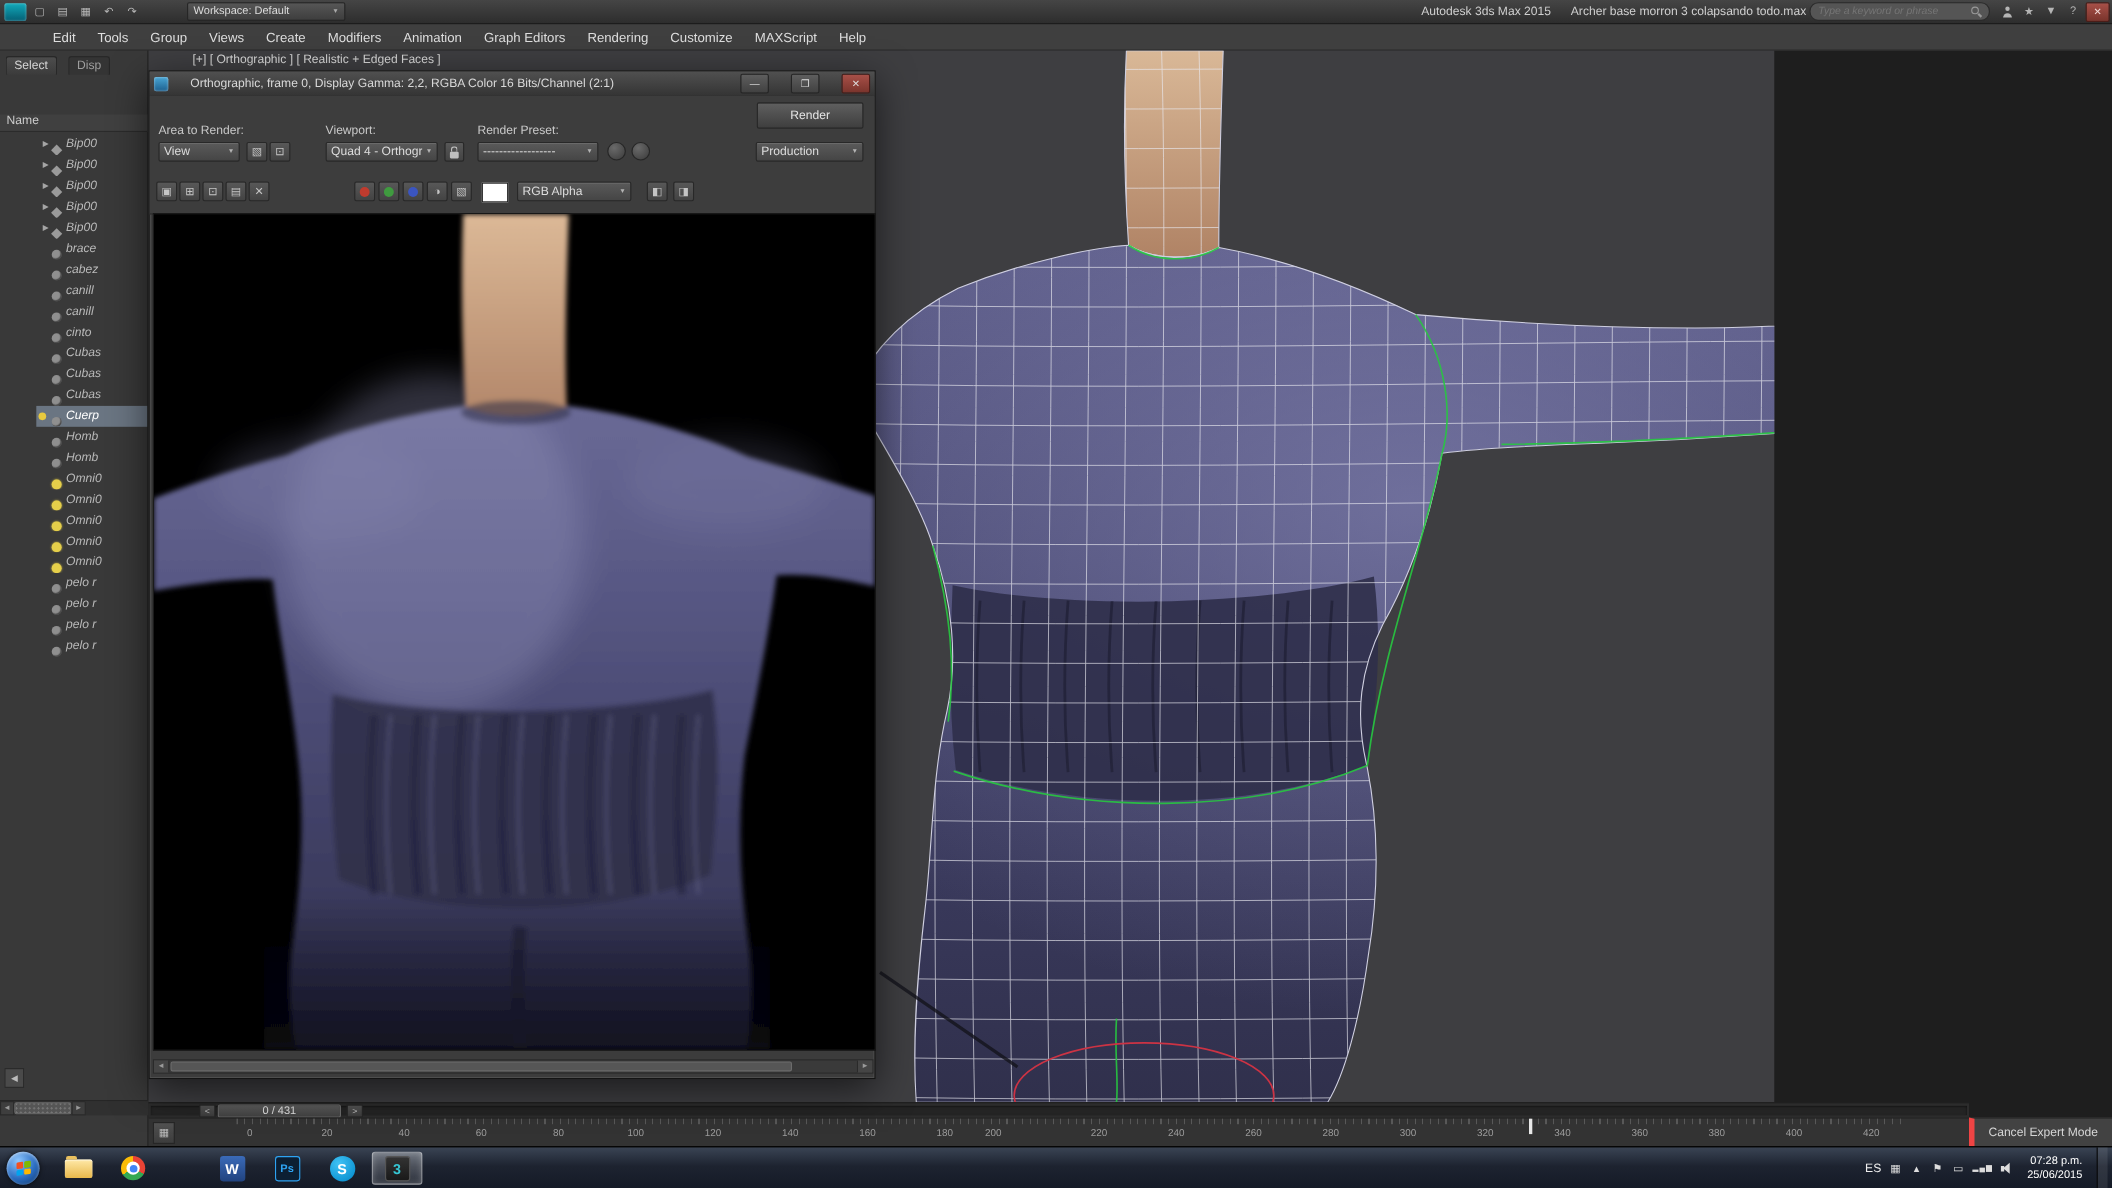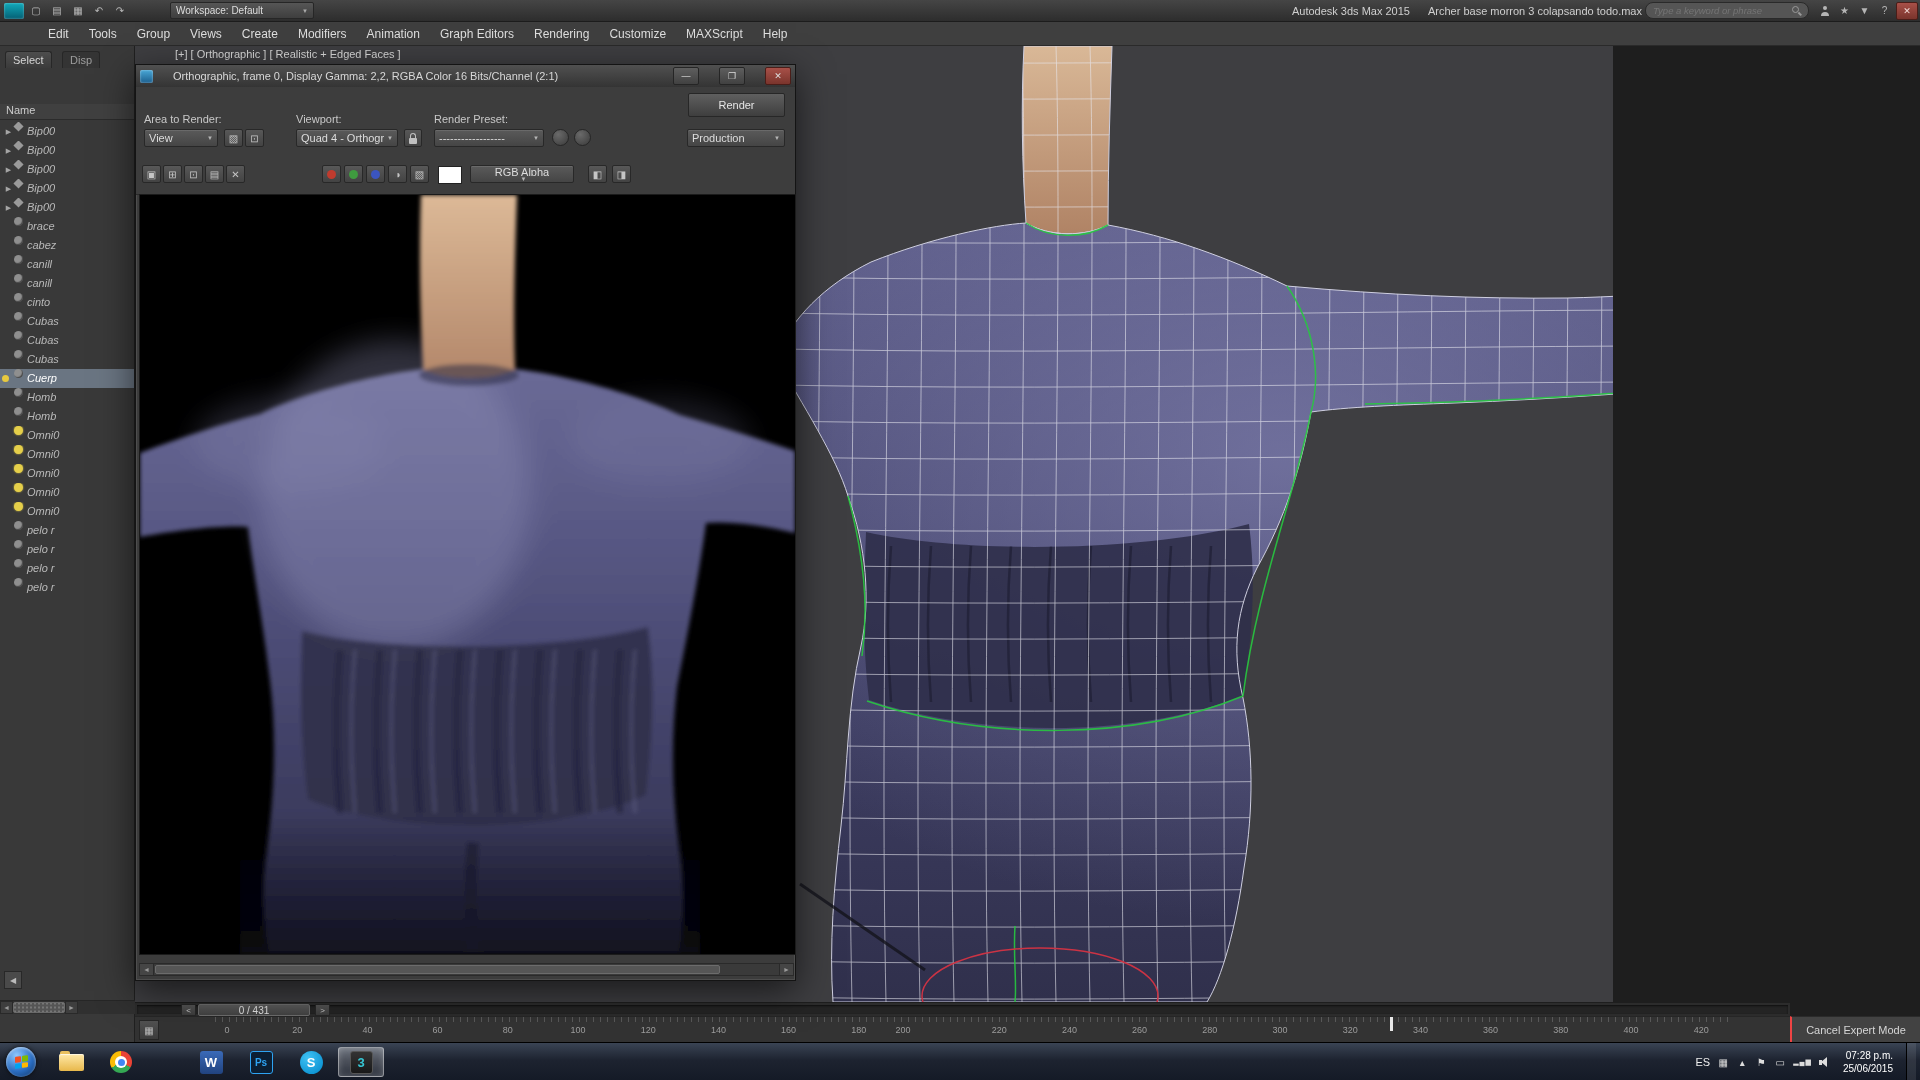--- a/index.html
+++ b/index.html
@@ -42,22 +42,22 @@
   
   .scene-panel{position:absolute;left:0;top:46px;width:135px;height:996px;background:#393939;
     border-right:1px solid #202020;box-sizing:border-box;color:#c0c0c0;}
   .sp-tab{position:absolute;top:5px;height:17px;font-size:11px;color:#d5d5d5;padding:2px 7px 0;box-sizing:border-box;
     background:linear-gradient(#4d4d4d,#3b3b3b);border:1px solid #272727;border-bottom:none;border-radius:3px 3px 0 0;}
   .sp-tab.t0{left:5px;}
   .sp-tab.t1{left:62px;color:#9e9e9e;background:#343434;}
   .sp-header{position:absolute;left:0;top:58px;width:100%;height:16px;font-size:11px;color:#cccccc;
     padding-left:6px;box-sizing:border-box;border-bottom:1px solid #2b2b2b;background:#404040;}
   .scene-list{position:absolute;left:0;top:76px;right:0;height:480px;overflow:hidden;}
-  .scene-row{height:19px;line-height:19px;display:flex;align-items:flex-start;font-size:11px;
-    color:#b9b9b9;font-style:italic;white-space:nowrap;overflow:hidden;position:relative;padding-left:3px;}
+  .scene-row{height:19px;line-height:19px;display:flex;align-items:flex-end;font-size:11px;
+    color:#b9b9b9;font-style:italic;white-space:nowrap;overflow:hidden;position:relative;padding-left:3px;margin-left:33px;}
   .scene-row.selected{background:#6a7582;color:#ffffff;}
   .scene-row .bulb{width:7px;height:7px;border-radius:50%;background:#e7c93f;position:absolute;left:2px;top:6px;}
   .scene-row .expander{width:11px;font-size:7px;color:#a5a5a5;font-style:normal;flex:0 0 11px;text-align:center;}
   .scene-row .obj-icon{width:9px;height:9px;margin-right:4px;flex:0 0 9px;}
   .obj-icon.geometry{border-radius:50%;background:#8f8f8f;box-shadow:inset -1px -1px 1px rgba(0,0,0,.5);}
   .obj-icon.light{border-radius:50%;background:#e5cf4a;box-shadow:0 0 2px #e5cf4a;}
   .obj-icon.biped{background:#9a9a9a;transform:rotate(45deg) scale(.8);}
   .sp-collapse{position:absolute;left:4px;top:925px;width:16px;height:16px;background:#4a4a4a;
     border:1px solid #282828;color:#bbb;font-size:8px;display:flex;align-items:center;justify-content:center;}
   .sp-hscroll{position:absolute;left:0;bottom:28px;width:135px;height:13px;background:#303030;border-top:1px solid #262626;display:flex;}
@@ -114,21 +114,21 @@
   .ts-handle{position:absolute;left:63px;top:1px;width:112px;height:12px;background:linear-gradient(#5c5c5c,#424242);
     border:1px solid #6e6e6e;border-radius:2px;color:#e2e2e2;font-size:10px;display:flex;align-items:flex-start;justify-content:center;box-sizing:border-box;}
   .ruler{position:absolute;left:135px;top:1016px;width:1655px;height:26px;background:#333333;border-top:1px solid #262626;box-sizing:border-box;}
   .ruler .ticks{position:absolute;left:80px;right:60px;top:0;height:5px;
     background:repeating-linear-gradient(90deg,#585858 0 1px,transparent 1px 7px);}
   .tick-label{position:absolute;top:8px;transform:translateX(-50%);font-size:9px;color:#9c9c9c;}
   .ruler-marker{position:absolute;left:1255px;top:0;width:3px;height:14px;background:#e8e8e8;}
   .ruler-cfg{position:absolute;left:4px;top:3px;width:20px;height:20px;background:linear-gradient(#525252,#3c3c3c);
     border:1px solid #262626;color:#bbb;font-size:10px;display:flex;align-items:center;justify-content:center;box-sizing:border-box;}
   .expert-btn{position:absolute;right:0;top:1016px;width:130px;height:26px;background:#424242;border-top:1px solid #2a2a2a;
-    border-left:2px solid #ef4444;color:#d5d5d5;font-size:11px;display:flex;align-items:center;justify-content:center;box-sizing:border-box;}
+    border-left:5px solid #ef4444;color:#d5d5d5;font-size:11px;display:flex;align-items:center;justify-content:center;box-sizing:border-box;}
 
   
   .taskbar{position:absolute;left:0;top:1042px;width:1920px;height:38px;
     background:linear-gradient(#3a4454,#1d2330 45%,#141a26);border-top:1px solid #000;display:flex;align-items:center;z-index:50;}
   .start-orb{width:30px;height:30px;border-radius:50%;margin:0 10px 0 6px;
     background:radial-gradient(circle at 35% 28%,#8ec7ff,#2a6cc0 55%,#0a2f5e);
     box-shadow:0 0 5px rgba(0,0,0,.7), inset 0 1px 3px rgba(255,255,255,.6);
     display:flex;align-items:center;justify-content:center;}
   .orb-flag{width:13px;height:12px;display:grid;grid-template-columns:1fr 1fr;grid-template-rows:1fr 1fr;gap:1px;transform:skewY(-8deg);}
   .orb-flag span{border-radius:1px;}
@@ -564,21 +564,21 @@
     <div class="tool-btn" style="left:230px;top:78px;">
         <span class="chan-dot" style="background:#3b55c0;"></span>
       </div>
     <div class="tool-btn" style="left:252px;top:78px;">
         <span>◑</span>
       </div>
     <div class="tool-btn" style="left:274px;top:78px;">
         <span>▧</span>
       </div>
     <div class="swatch" style="left:302px;top:79px;"></div>
-    <div class="dd" style="left:334px;top:78px;width:104px;flex-direction:column;">
+    <div class="dd" style="left:334px;top:78px;width:104px;">
       <span class="dd-val">RGB Alpha</span>
       <span class="dd-caret">▼</span>
     </div>
     <div class="tool-btn" style="left:452px;top:78px;">
         <span>◧</span>
       </div>
     <div class="tool-btn" style="left:476px;top:78px;">
         <span>◨</span>
       </div>
   </div>

